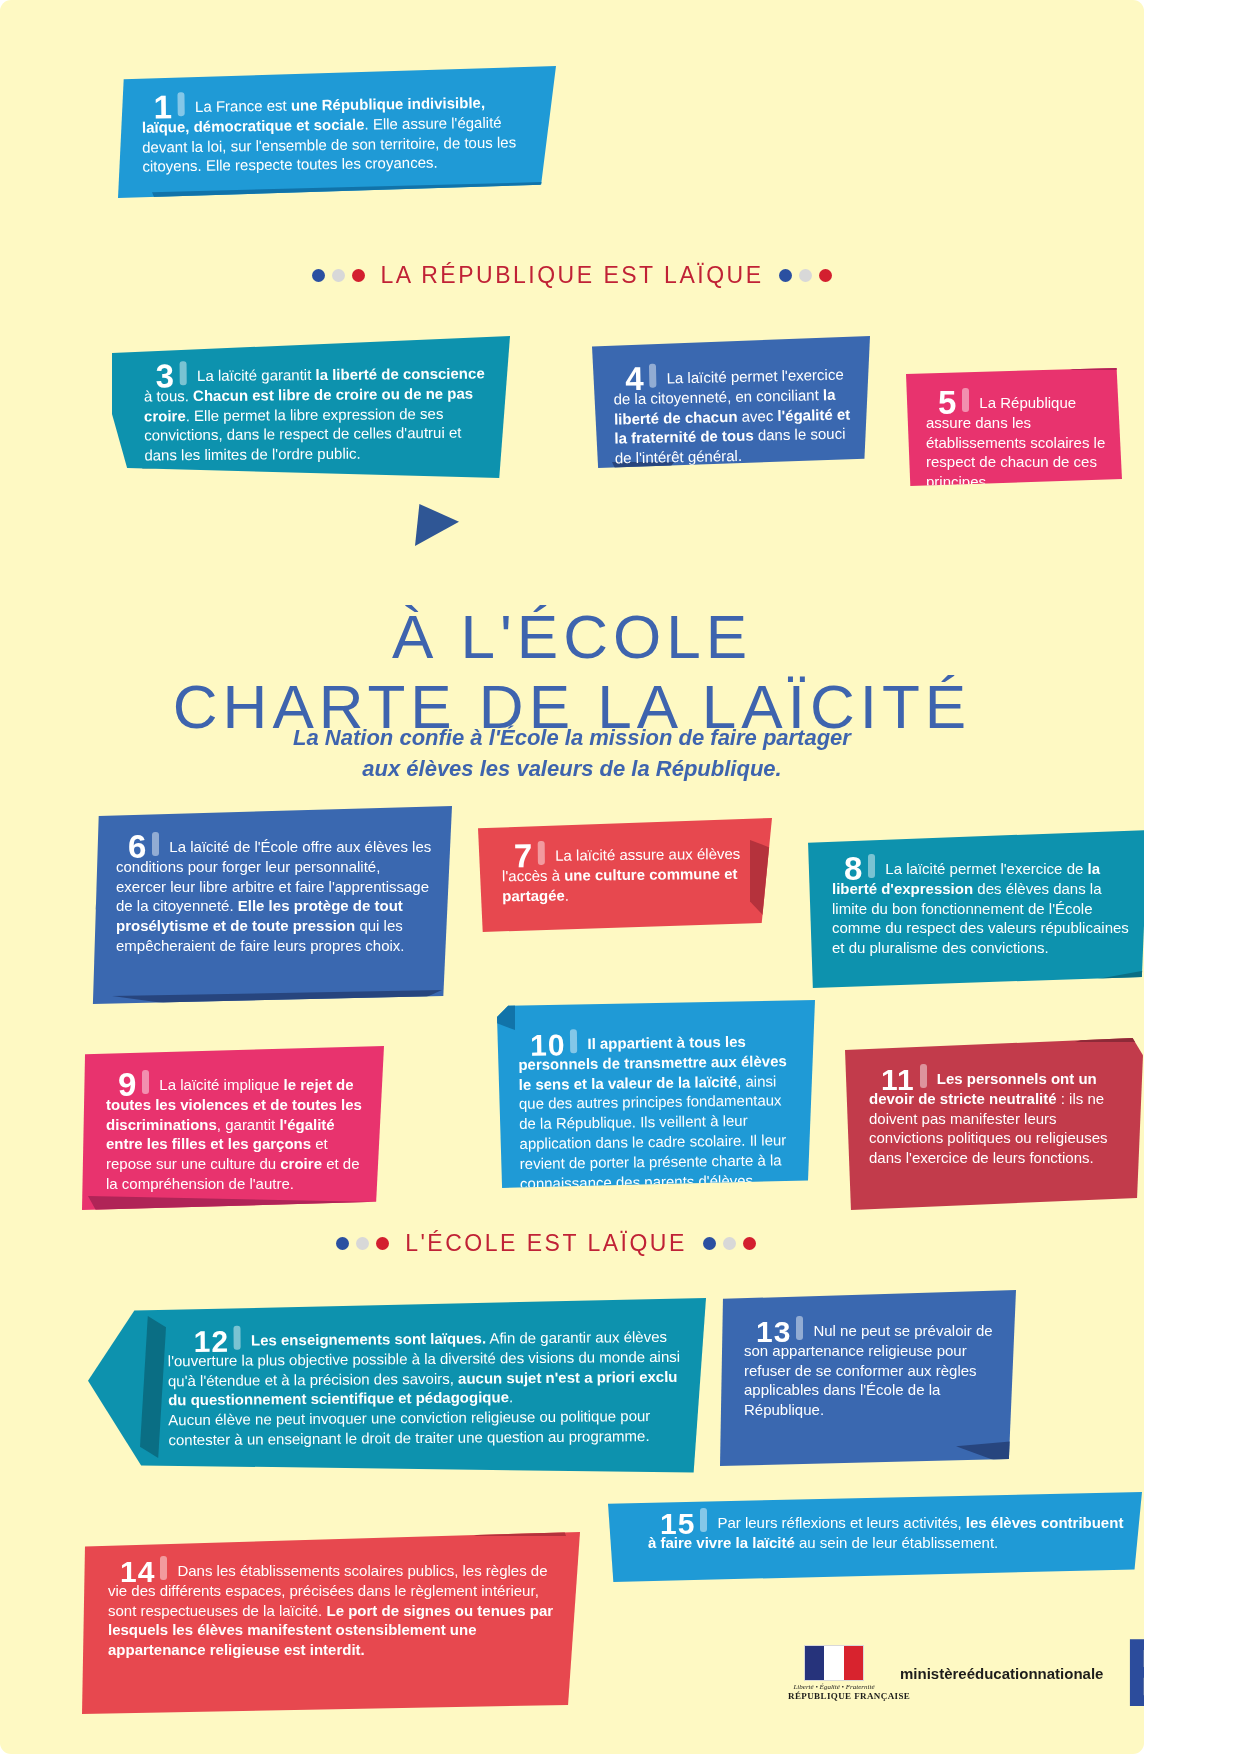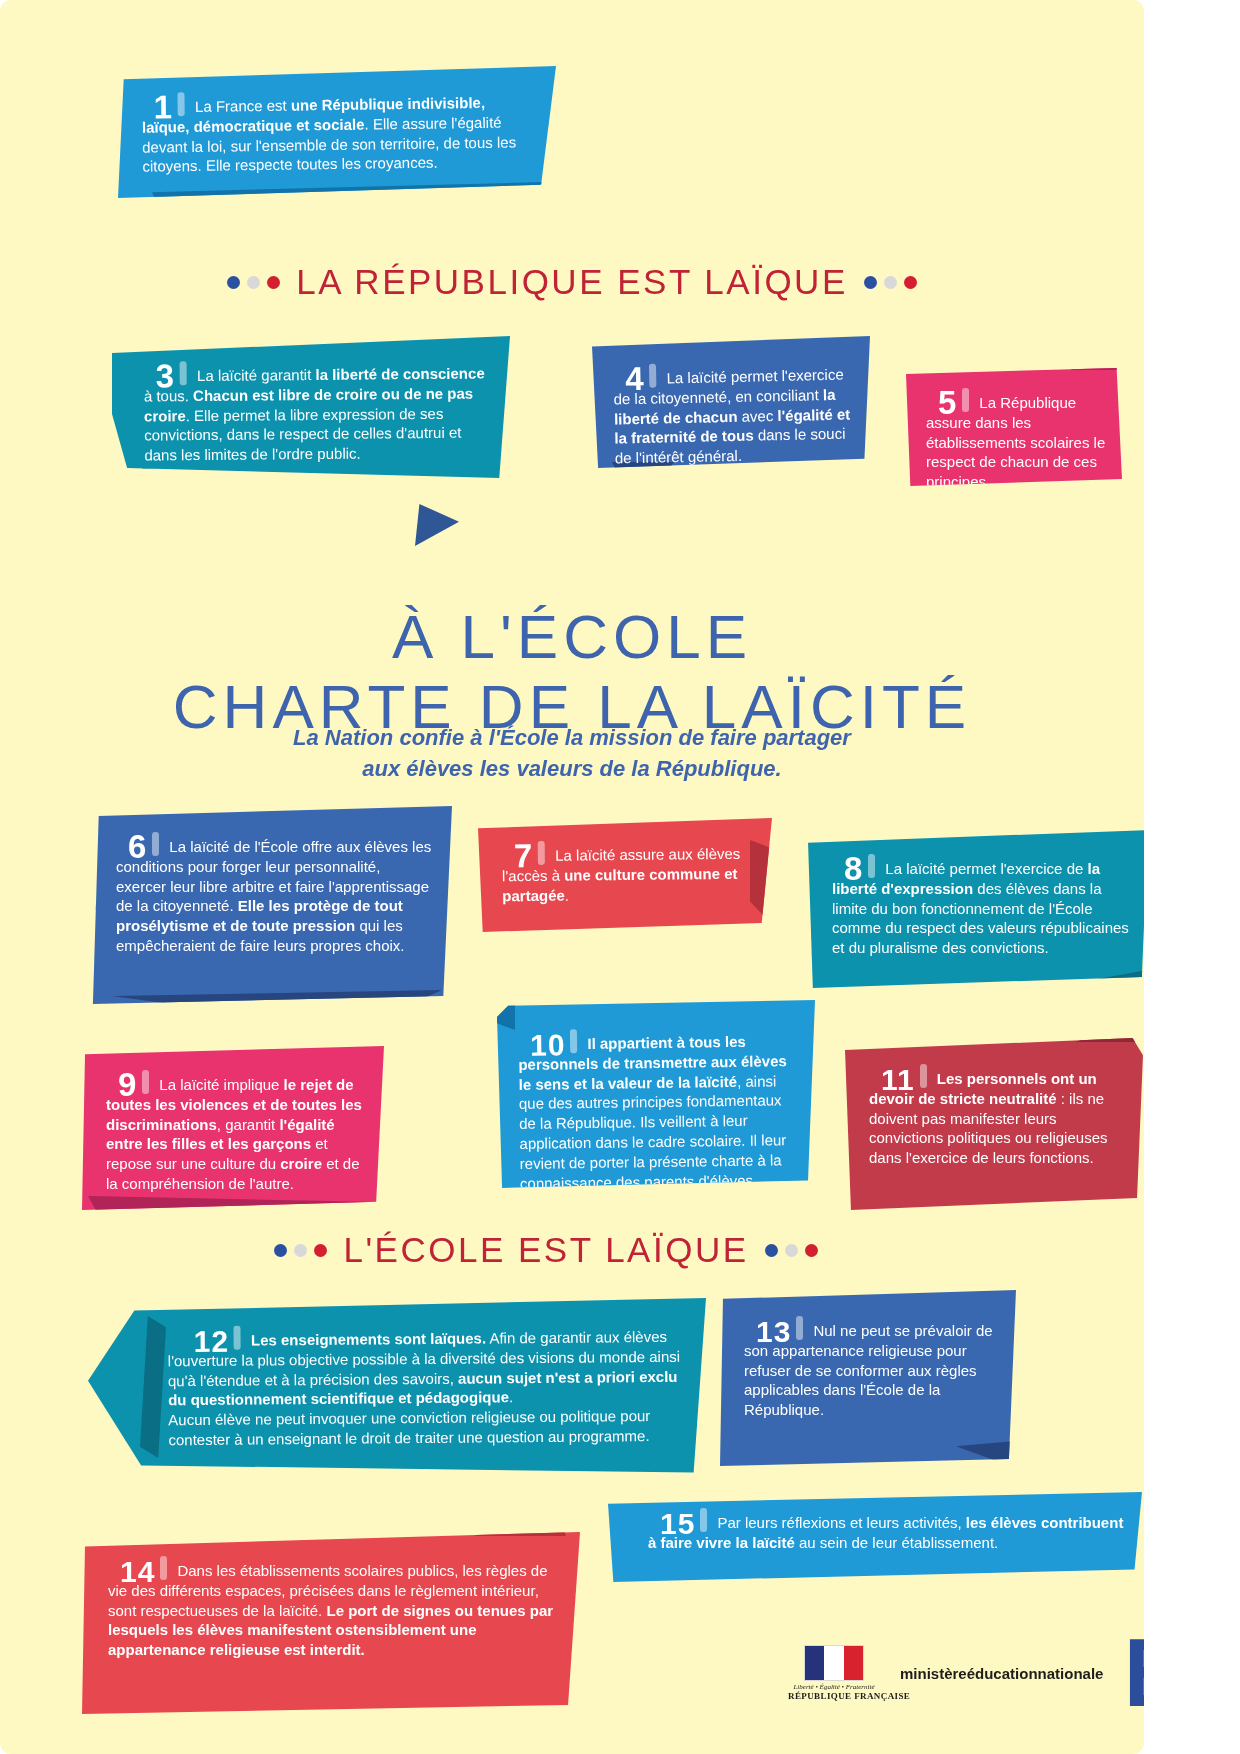--- a/index.html
+++ b/index.html
@@ -83,21 +83,21 @@
       clip-path:polygon(0.6% 8%,100% 0,97.6% 95%,0 100%);}
   .p14 .fa{right:14px;top:-24px;width:92px;height:28px;clip-path:polygon(0 100%,90% 0,100% 100%);}
 
   .p15{left:608px;top:1492px;width:534px;height:90px;padding:16px 16px 0 40px;box-sizing:border-box;
       clip-path:polygon(0 13%,100% 0,98.6% 86%,1% 100%);}
   .p15 .fa{left:-10px;top:-16px;width:54px;height:22px;clip-path:polygon(0 100%,100% 20%,55% 100%);}
   .p15 .fb{right:20px;bottom:-18px;width:70px;height:24px;clip-path:polygon(0 0,100% 0,60% 100%);}
 
   
   .section-heading{position:absolute;left:0;width:100%;display:flex;justify-content:center;align-items:center;
-      gap:16px;color:var(--heading-red,#C02236);font-size:35px;letter-spacing:2.5px;font-weight:400;}
+      gap:16px;color:var(--heading-red,#C02236);font-size:23px;letter-spacing:2.5px;font-weight:400;}
   .h1{top:262px;}
   .h2{top:1230px;transform:translateX(-26px);}
   .dots{display:flex;gap:7px;align-items:center;}
   .dot{width:13px;height:13px;border-radius:50%;}
   .dot-blue{background:var(--dot-blue,#2B50A1);}
   .dot-gray{background:var(--dot-gray,#D8D8D8);}
   .dot-red{background:var(--dot-red,#D31F2F);}
 
   
   .title{position:absolute;top:560px;left:0;width:100%;text-align:center;color:var(--title-blue,#3E64AE);

